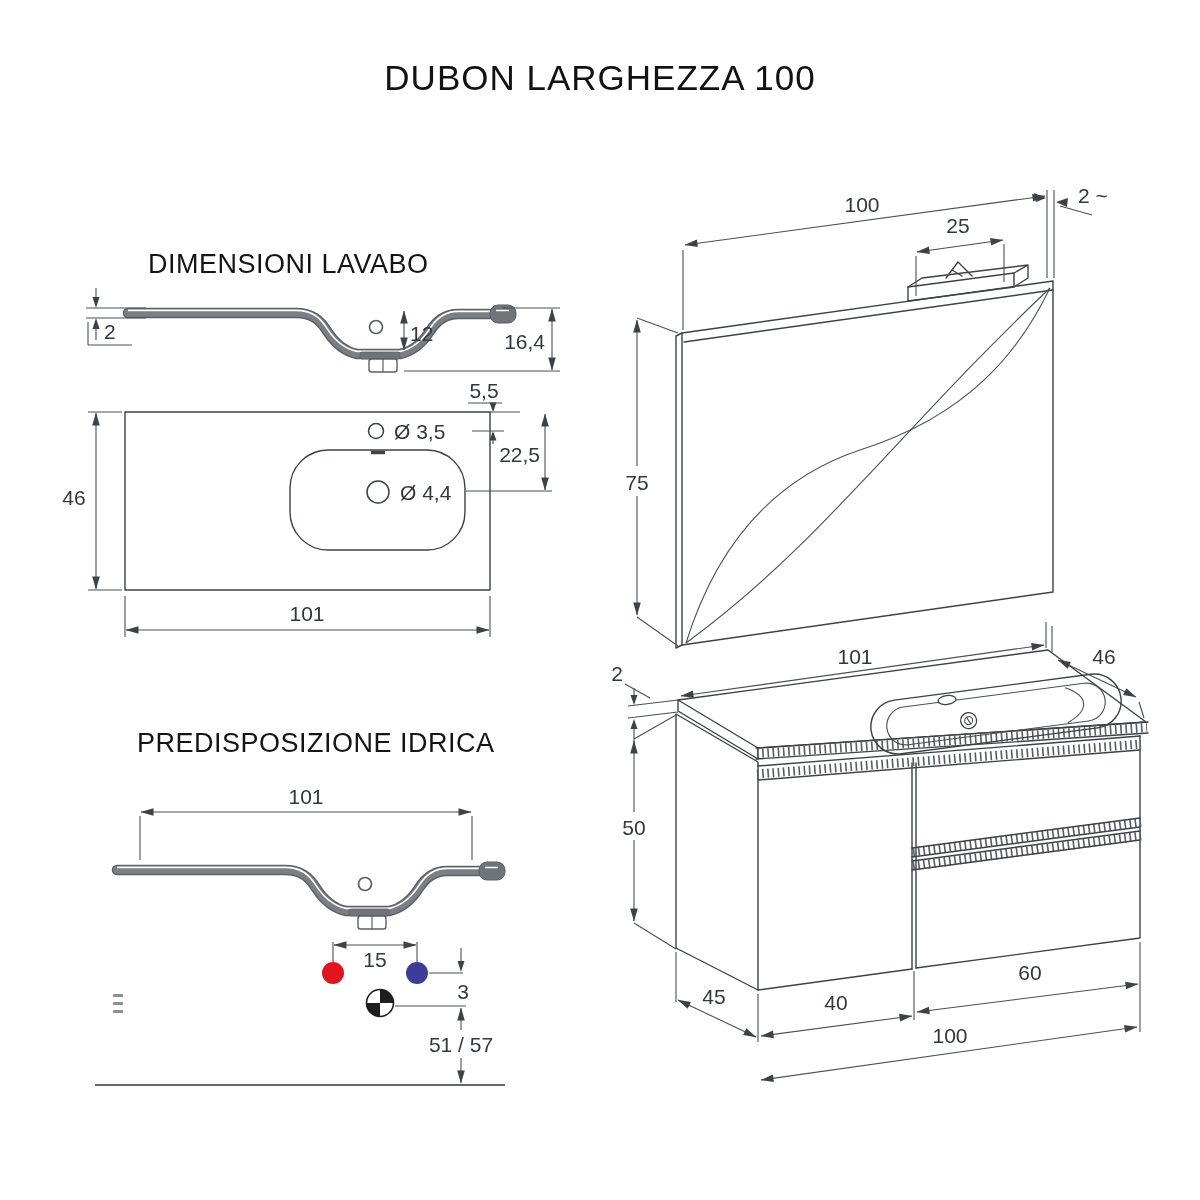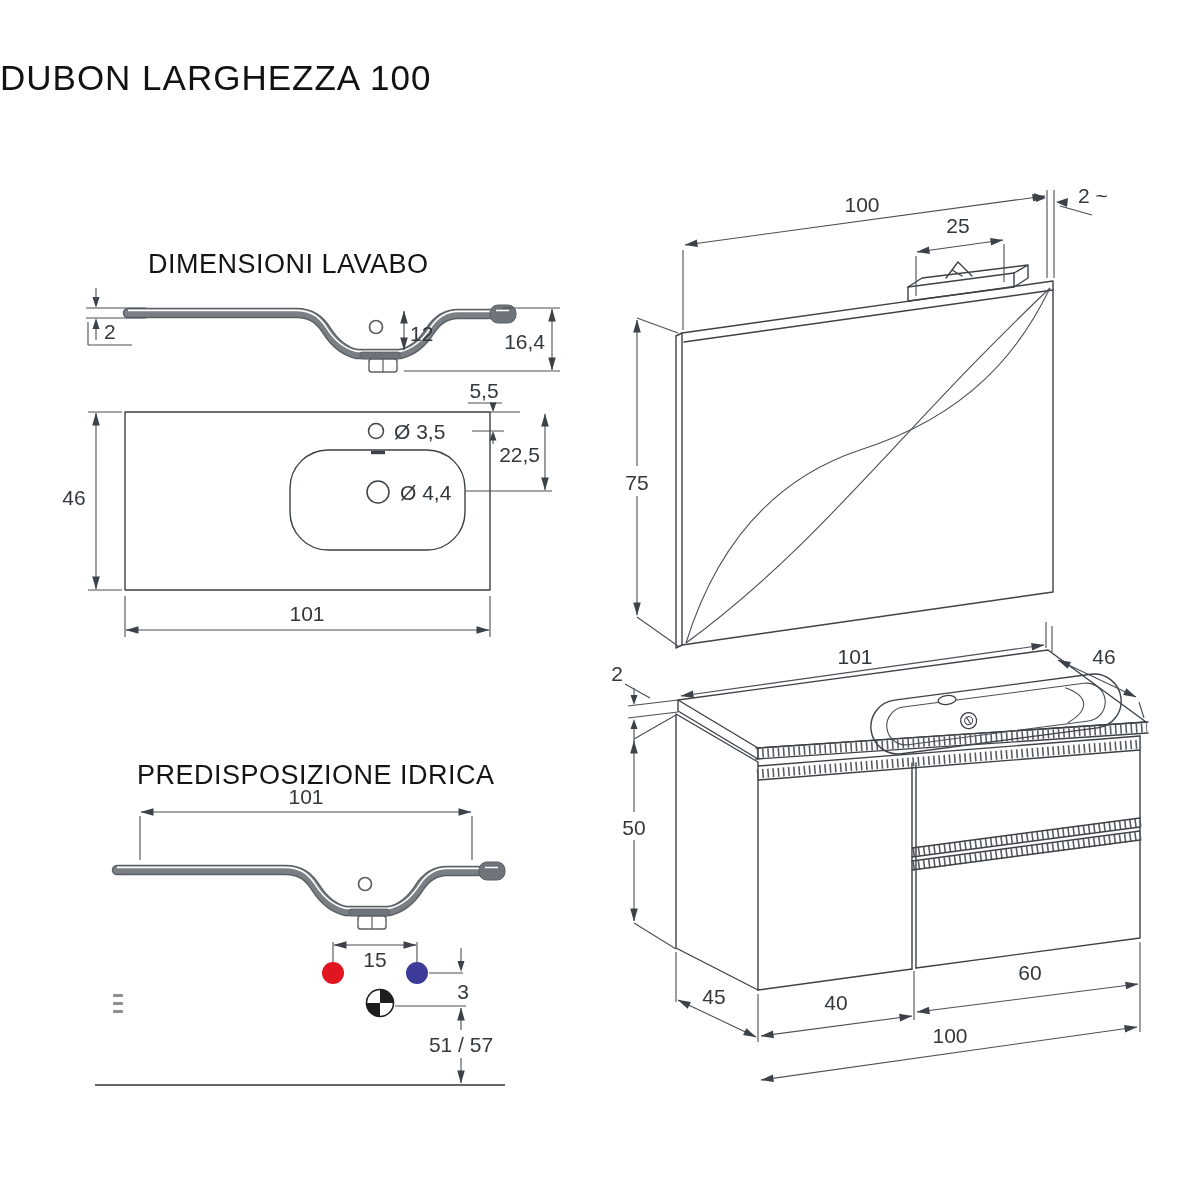--- a/index.html
+++ b/index.html
@@ -1,22 +1,22 @@
 <!DOCTYPE html>
 <html><head>
 <meta charset="utf-8">
 <style>
   html,body{margin:0;padding:0;background:#ffffff;}
   #canvas{position:relative;width:1200px;height:1200px;background:#fff;overflow:hidden;
           font-family:"Liberation Sans", sans-serif;color:#1b1b1b;}
-  .title{position:absolute;left:0;top:58px;width:1200px;
+  .title{position:absolute;left:0;top:58px;width:1200px;text-align:center;
          font-size:35px;font-weight:400;letter-spacing:1px;color:#121212;}
   .sec-head{position:absolute;font-size:27px;font-weight:400;color:#141414;letter-spacing:0.5px;}
   #head-lavabo{left:148px;top:212px;margin-top:37px;}
-  #head-idrica{left:137px;top:728px;margin-top:32px;}
+  #head-idrica{left:137px;top:728px;}
   svg{position:absolute;left:0;top:0;}
   .ln{stroke:#3c4247;stroke-width:1.4;fill:none;stroke-linecap:round;stroke-linejoin:round;}
   .thin{stroke:#4a5056;stroke-width:1.1;fill:none;}
   .dim{font-size:21px;fill:#33383c;}
   .arr{fill:#3c4247;stroke:none;}
   .hatch{stroke:#565b60;stroke-width:9;fill:none;stroke-dasharray:1.6 3.6;}
 </style>
 </head>
 <body>
 

